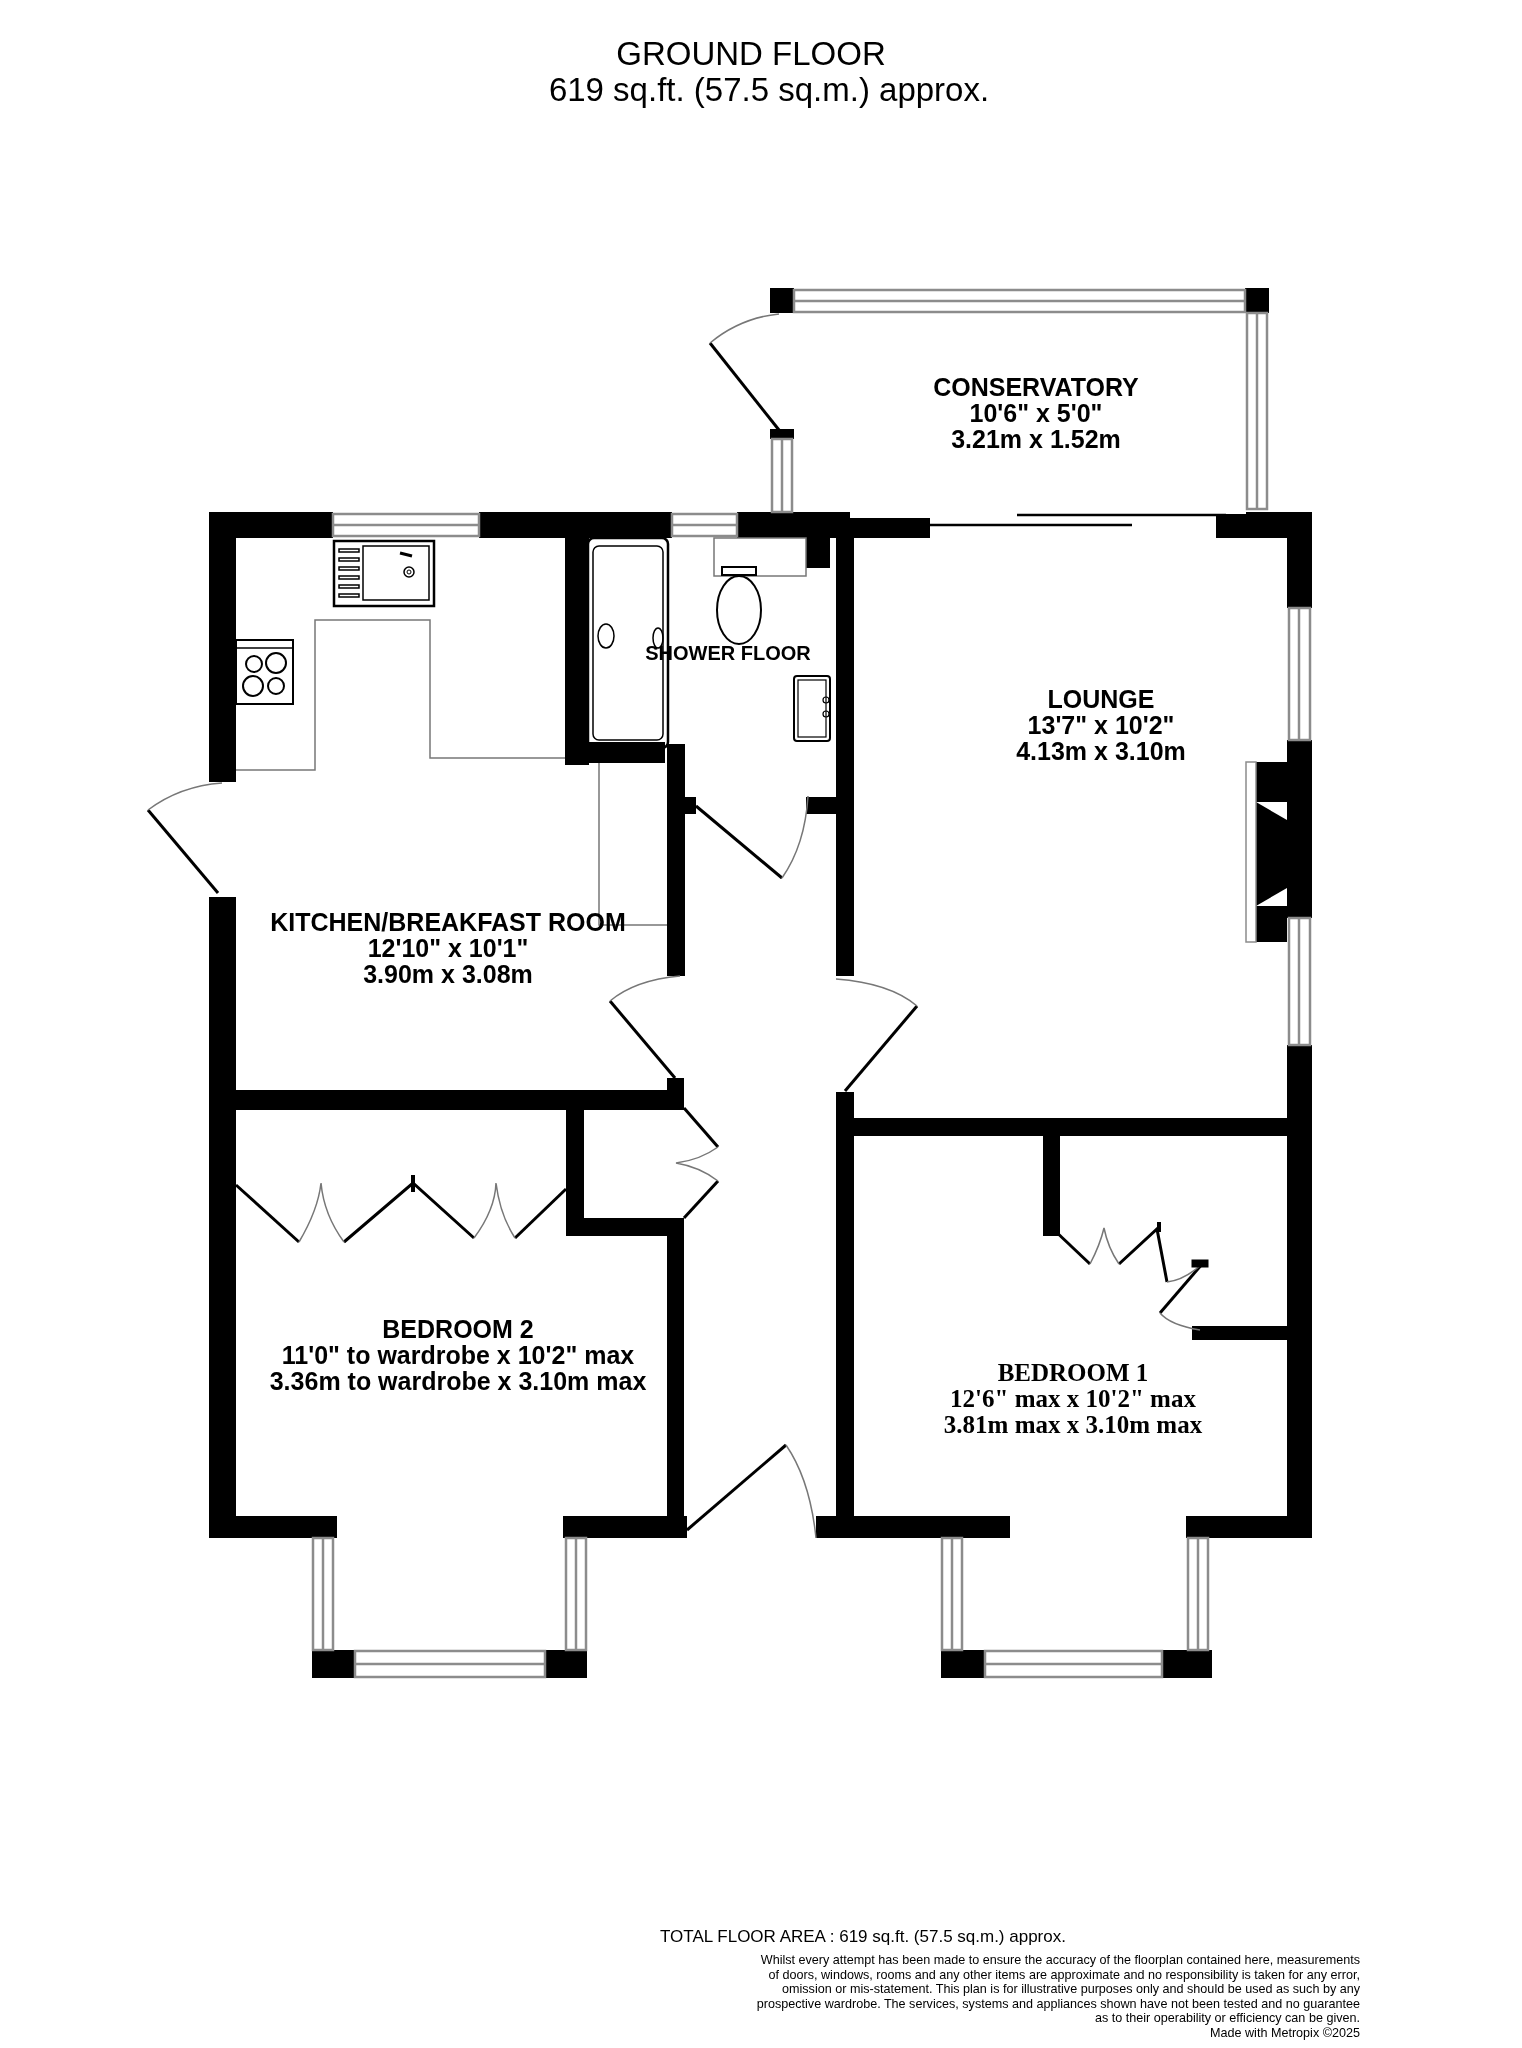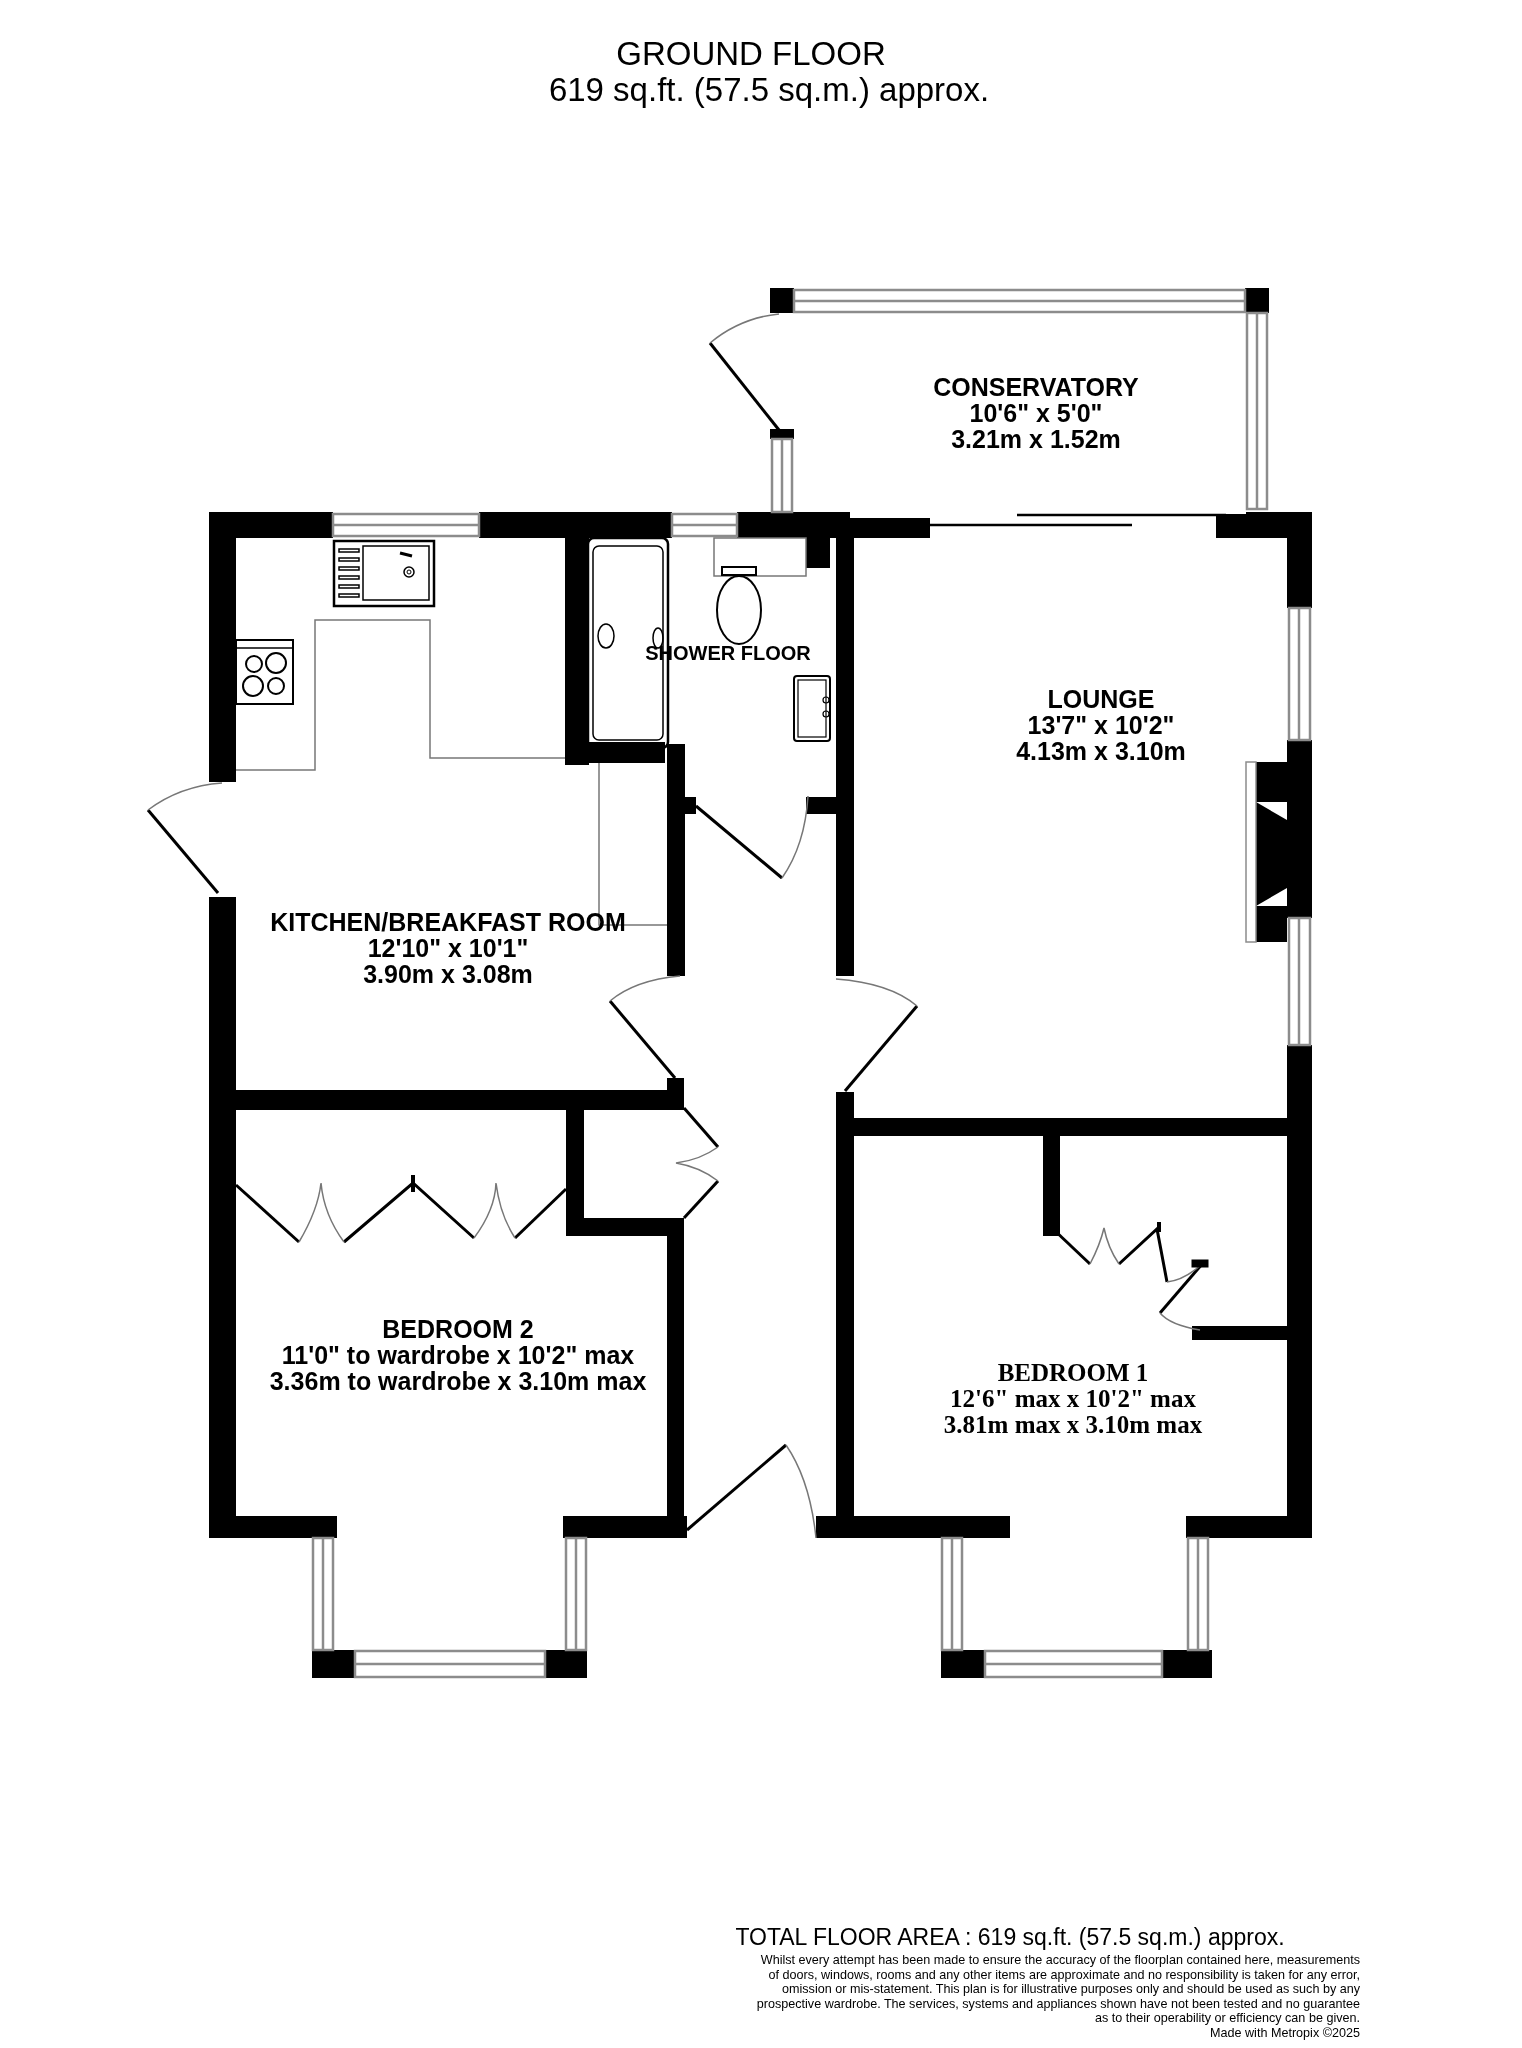--- a/index.html
+++ b/index.html
@@ -7,22 +7,22 @@
          font-family: "Liberation Sans", sans-serif; color: #000; }
   .title { position: absolute; left: 0; width: 1522px; text-align: center;
            font-size: 33px; line-height: 36px; }
   #title-1 { top: 36px; left: -10px; }
   #title-2 { top: 72px; left: 8px; }
   svg.plan { position: absolute; left: 0; top: 0; }
   .room-label { position: absolute; text-align: center; font-weight: bold;
                 font-size: 25px; line-height: 26px; white-space: nowrap;
                 transform: translateX(-50%); }
   .room-label div { display: block; }
-  .footer-total { position: absolute; top: 1927px; left: 660px; width: 700px; text-align: center;
-                  font-size: 23px; line-height: 20px; }
+  .footer-total { position: absolute; top: 1927px; left: 660px; width: 700px; 
+                  font-size: 17px; line-height: 20px; }
   .footer-disclaimer { position: absolute; top: 1953px; left: 660px; width: 700px; text-align: right;
                   font-size: 12.6px; line-height: 14.6px; }
 </style>
 </head>
 <body>
 
 <div class="title" id="title-1">GROUND FLOOR</div>
 <div class="title" id="title-2">619 sq.ft. (57.5 sq.m.) approx.</div>
 
 <svg class="plan" width="1522" height="2048" viewBox="0 0 1522 2048">

